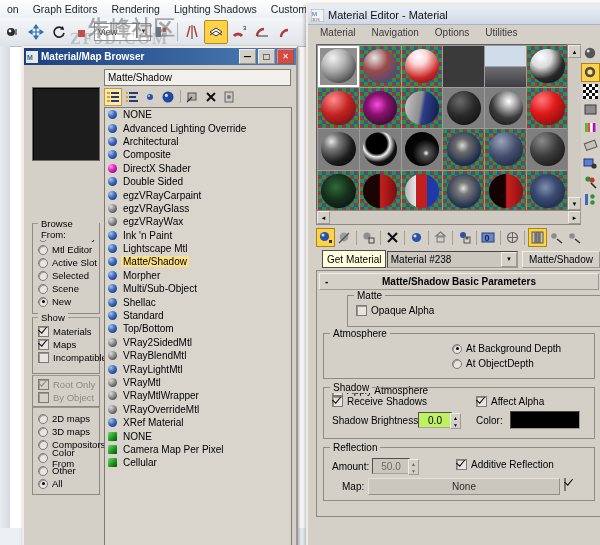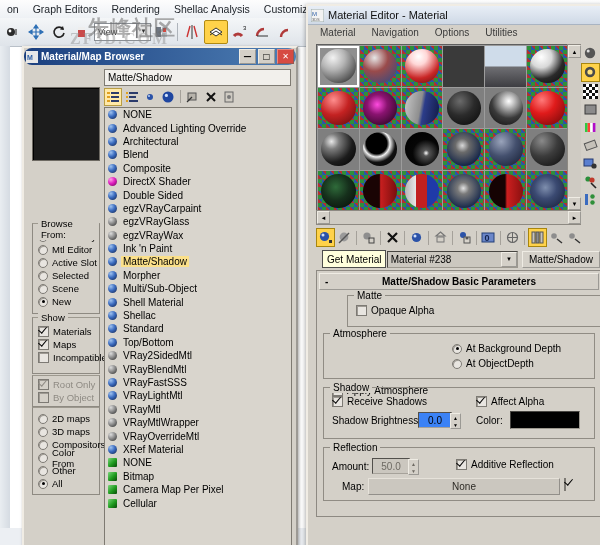--- a/index.html
+++ b/index.html
@@ -54,21 +54,21 @@
   #wm2{left:70px;top:30px;font-size:16px;font-weight:bold;color:#8d8d8d;opacity:.45;
        font-family:"Liberation Serif",serif;letter-spacing:2px;}
   #wm3{left:360px;top:16px;font-size:13px;font-weight:bold;color:#4a4a4a;opacity:.85;
        font-family:"DejaVu Sans",sans-serif;}
   #wm4{left:452px;top:19px;font-size:9px;font-weight:bold;color:#5a5a5a;opacity:.8;
        letter-spacing:.5px;font-family:"DejaVu Sans Mono",monospace;}
 
   
   .win{background:#d4d0c8;border:2px outset #f0ece4;box-shadow:1px 1px 3px rgba(0,0,0,.35);}
   .titlebar{height:17px;display:flex;align-items:center;padding:0 2px;
-    background:linear-gradient(90deg,#0a246a,#3a6ea5);color:#fff;font-size:10px;font-weight:bold;border-radius:8px;}
+    background:linear-gradient(90deg,#0a246a,#3a6ea5);color:#fff;font-size:10px;font-weight:bold;}
   .titlebar .tt{flex:1;padding-left:3px;white-space:nowrap;overflow:hidden;}
   .tbtns{display:flex;gap:2px;}
   .tbx{width:15px;height:13px;background:#d4d0c8;border:1px outset #efece4;
        display:flex;align-items:center;justify-content:center;font-size:8px;color:#000;
        font-family:"DejaVu Sans",sans-serif;line-height:1;}
   .tbx.close{background:#d64a42;color:#fff;border:1px outset #e98880;}
 
   
   #browser{left:22px;top:46px;width:272px;height:499px;}
   #browser .titlebar{background:linear-gradient(90deg,#1b3f7e,#4e7fb5);}
@@ -177,40 +177,40 @@
 
   #rollout{position:absolute;left:8px;top:264px;width:284px;height:245px;
     background:#d4d0c8;border:1px solid #8d8982;overflow:hidden;}
   .rollhead{height:15px;background:#d4d0c8;border:1px outset #efece4;
     display:flex;align-items:center;justify-content:center;font-size:10px;
     font-weight:bold;position:relative;margin:2px;}
   .rollhead .pm{position:absolute;left:5px;font-weight:bold;}
   .pgrp{position:absolute;border:1px solid #908c84;}
   .pgrp>.lg{position:absolute;top:-6px;left:6px;background:#d4d0c8;padding:0 3px;font-size:10px;}
   .lbl10{font-size:10px;color:#000;}
-  .spin{height:14px;background:#3b82f6;border:1px inset #a6a29a;display:flex;align-items:center;
+  .spin{height:14px;background:#bef264;border:1px inset #a6a29a;display:flex;align-items:center;
     justify-content:center;font-size:10px;position:relative;}
   .spin.dim{background:#cbc7bf;color:#6e6a63;}
   .spinarw{position:absolute;right:-10px;top:0;width:9px;height:14px;background:#d4d0c8;
     border:1px outset #efece4;display:flex;flex-direction:column;align-items:center;
     justify-content:space-around;font-size:5px;line-height:4px;}
   .swatch{height:16px;background:#000;border:1px inset #9c988f;}
   .mapbtn{height:15px;background:#cbc7bf;border:1px outset #e6e2da;
     display:flex;align-items:center;justify-content:center;font-size:10px;color:#2e2b26;}
   #me-bottom{position:absolute;left:8px;top:525px;width:284px;height:13px;background:#d4d0c8;}
   svg{display:block;}
 </style>
 </head>
 <body>
 
 <div id="max-menubar" class="abs">
   <span class="mi">on</span>
   <span class="mi">Graph Editors</span>
   <span class="mi">Rendering</span>
-  <span class="mi">Shellac Analysis</span>
+  <span class="mi">Lighting Shadows</span>
   <span class="mi">Customize</span>
   <span class="mi">MA</span>
 </div>
 
 <div id="max-toolbar" class="abs">
   <div class="tbtn">
     <svg width="16" height="16" viewBox="0 0 16 16">
         <circle cx="6" cy="8" r="4" fill="#2b2b2b"></circle>
         <circle cx="5" cy="7" r="1.4" fill="#fff"></circle>
         <path d="M11 5 v6" stroke="#555" stroke-width="1.4"></path>
@@ -456,24 +456,20 @@
         <div class="row">
           <span class="ic mat"></span>
           <span class="lbl">Advanced Lighting Override</span>
         </div>
         <div class="row">
           <span class="ic mat"></span>
           <span class="lbl">Architectural</span>
         </div>
         <div class="row">
           <span class="ic mat"></span>
-          <span class="lbl">Blend</span>
-        </div>
-        <div class="row">
-          <span class="ic mat"></span>
           <span class="lbl">Composite</span>
         </div>
         <div class="row">
           <span class="ic dx"></span>
           <span class="lbl">DirectX Shader</span>
         </div>
         <div class="row">
           <span class="ic mat"></span>
           <span class="lbl">Double Sided</span>
         </div>
@@ -486,35 +482,35 @@
           <span class="lbl">egzVRayGlass</span>
         </div>
         <div class="row">
           <span class="ic matg"></span>
           <span class="lbl">egzVRayWax</span>
         </div>
         <div class="row">
           <span class="ic mat"></span>
           <span class="lbl">Ink 'n Paint</span>
         </div>
+        <div class="row">
+          <span class="ic mat"></span>
+          <span class="lbl">Lightscape Mtl</span>
+        </div>
         <div class="row sel">
           <span class="ic mat"></span>
           <span class="lbl">Matte/Shadow</span>
         </div>
         <div class="row">
           <span class="ic mat"></span>
           <span class="lbl">Morpher</span>
         </div>
         <div class="row">
           <span class="ic mat"></span>
           <span class="lbl">Multi/Sub-Object</span>
-        </div>
-        <div class="row">
-          <span class="ic mat"></span>
-          <span class="lbl">Shell Material</span>
         </div>
         <div class="row">
           <span class="ic mat"></span>
           <span class="lbl">Shellac</span>
         </div>
         <div class="row">
           <span class="ic mat"></span>
           <span class="lbl">Standard</span>
         </div>
         <div class="row">
@@ -524,24 +520,20 @@
         <div class="row">
           <span class="ic matg"></span>
           <span class="lbl">VRay2SidedMtl</span>
         </div>
         <div class="row">
           <span class="ic matg"></span>
           <span class="lbl">VRayBlendMtl</span>
         </div>
         <div class="row">
           <span class="ic mat"></span>
-          <span class="lbl">VRayFastSSS</span>
-        </div>
-        <div class="row">
-          <span class="ic mat"></span>
           <span class="lbl">VRayLightMtl</span>
         </div>
         <div class="row">
           <span class="ic matg"></span>
           <span class="lbl">VRayMtl</span>
         </div>
         <div class="row">
           <span class="ic matg"></span>
           <span class="lbl">VRayMtlWrapper</span>
         </div>
@@ -549,24 +541,20 @@
           <span class="ic matg"></span>
           <span class="lbl">VRayOverrideMtl</span>
         </div>
         <div class="row">
           <span class="ic mat"></span>
           <span class="lbl">XRef Material</span>
         </div>
         <div class="row">
           <span class="ic map"></span>
           <span class="lbl">NONE</span>
-        </div>
-        <div class="row">
-          <span class="ic map"></span>
-          <span class="lbl">Bitmap</span>
         </div>
         <div class="row">
           <span class="ic map"></span>
           <span class="lbl">Camera Map Per Pixel</span>
         </div>
         <div class="row">
           <span class="ic map"></span>
           <span class="lbl">Cellular</span>
         </div>
       </div>

